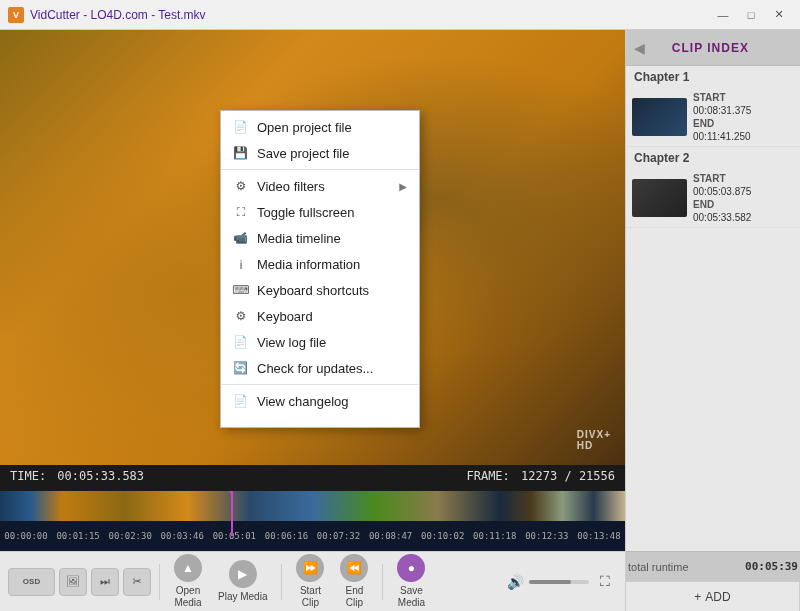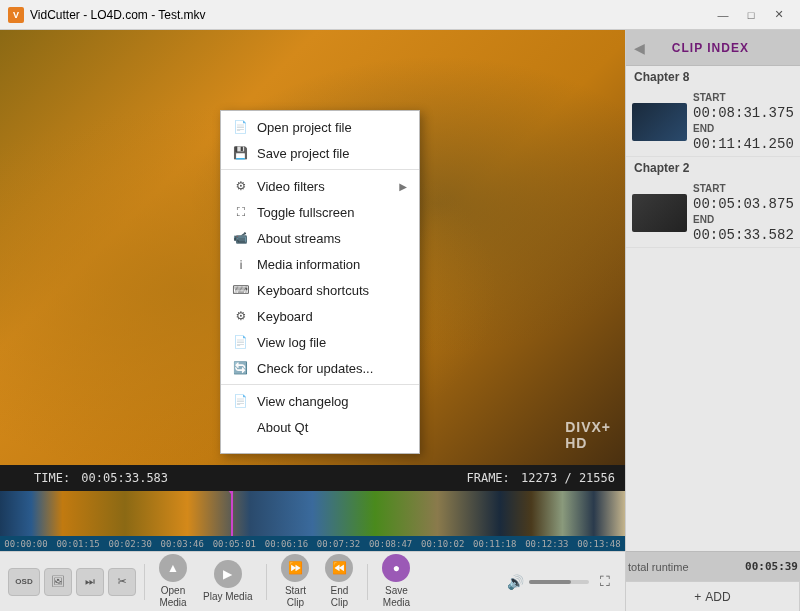--- a/index.html
+++ b/index.html
@@ -35,21 +35,21 @@
       border-radius: 2px;
       display: flex;
       align-items: center;
       justify-content: center;
       font-size: 9px;
       color: white;
       font-weight: bold;
     }
     .titlebar-title {
       font-size: 12px;
-      color: #000000;
+      color: #4c1d95;
     }
     .titlebar-controls {
       display: flex;
       gap: 2px;
     }
     .titlebar-btn {
       width: 26px;
       height: 20px;
       background: transparent;
       border: none;
@@ -89,21 +89,21 @@
       background: 
         radial-gradient(ellipse at 30% 60%, rgba(180,120,20,0.8) 0%, transparent 50%),
         radial-gradient(ellipse at 70% 40%, rgba(100,80,30,0.6) 0%, transparent 40%);
     }
 
     .divx-badge {
       position: absolute;
       bottom: 14px;
       right: 14px;
       color: white;
-      font-size: 14px;
+      font-size: 10px;
       font-weight: bold;
       opacity: 0.7;
       letter-spacing: 1px;
     }
 
     
     .context-menu {
       position: absolute;
       top: 80px;
       left: 220px;
@@ -143,27 +143,26 @@
       height: 1px;
       background: #e0e0e0;
       margin: 3px 0;
     }
 
     
     .video-statusbar {
       height: 26px;
       background: #1a1a1a;
       display: flex;
-      align-items: center;
-      padding: 0 10px;
+      align-items: flex-end;
+      padding: 8px 10px;
       color: #ddd;
       font-size: 12px;
       font-family: monospace;
       justify-content: space-between;
-      margin-left: 24px;
     }
 
     
     .timeline-area {
       height: 60px;
       background: #2a2a2a;
       position: relative;
       overflow: hidden;
     }
     .timeline-track {
@@ -207,22 +206,22 @@
       border-left: 6px solid transparent;
       border-right: 6px solid transparent;
       border-top: 8px solid #cc44cc;
       z-index: 6;
     }
     .timeline-timecodes {
       position: absolute;
       bottom: 0;
       left: 0;
       right: 0;
-      height: 15px;
-      background: #0c4a6e;
+      height: 30px;
+      background: #0f172a;
       display: flex;
       align-items: center;
     }
     .timecode-item {
       flex: 1;
       text-align: center;
       font-size: 9px;
       color: #aaa;
       font-family: monospace;
     }
@@ -397,22 +396,22 @@
       align-items: center;
       gap: 3px;
       font-size: 10px;
     }
     .clip-time-label {
       font-weight: bold;
       color: #555;
     }
     .clip-time-value {
       color: #333;
-      font-family: Liberation Mono, monospace;
-      font-size: 14px;
+      font-family: Liberation Sans, sans-serif;
+      font-size: 10px;
     }
     .runtime-bar {
       height: 30px;
       background: #c8c8c8;
       display: flex;
       align-items: center;
       justify-content: space-between;
       padding: 0 2px;
       margin-top: auto;
       border-top: 1px solid #bbb;
@@ -496,21 +495,21 @@
           <span class="menu-icon">⚙</span>
           <span>Video filters</span>
           <span class="arrow">▶</span>
         </div>
         <div class="menu-item">
           <span class="menu-icon">⛶</span>
           <span>Toggle fullscreen</span>
         </div>
         <div class="menu-item">
           <span class="menu-icon">📹</span>
-          <span>About streams</span>
+          <span>Media timeline</span>
         </div>
         <div class="menu-item">
           <span class="menu-icon">ℹ</span>
           <span>Media information</span>
         </div>
         <div class="menu-item">
           <span class="menu-icon">⌨</span>
           <span>Keyboard shortcuts</span>
         </div>
         <div class="menu-item">
@@ -522,24 +521,20 @@
           <span>View log file</span>
         </div>
         <div class="menu-item">
           <span class="menu-icon">🔄</span>
           <span>Check for updates...</span>
         </div>
         <div class="menu-separator"></div>
         <div class="menu-item">
           <span class="menu-icon">📄</span>
           <span>View changelog</span>
-        </div>
-        <div class="menu-item">
-          <span class="menu-icon"></span>
-          <span>About Qt</span>
         </div>
         <div class="menu-item">
           
           
         </div>
 
       </div>
 
       <div class="divx-badge">DIVX+<br>HD</div>
     </div>
@@ -574,21 +569,21 @@
           <span class="timecode-item">00:10:02</span>
           <span class="timecode-item">00:11:18</span>
           <span class="timecode-item">00:12:33</span>
           <span class="timecode-item">00:13:48</span>
         </div>
       </div>
     </div>
 
     <div class="controls-bar">
 
-      <div class="ctrl-btn-small" style="font-size:8px;font-weight:bold;width:32px;text-align:center;">OSD</div>
+      <div class="ctrl-btn-small" style="font-size:8px;font-weight:bold;width:47px;text-align:center;">OSD</div>
       <div class="ctrl-btn-small">🖼</div>
       <div class="ctrl-btn-small">⏭</div>
       <div class="ctrl-btn-small">✂</div>
 
       <div class="ctrl-separator"></div>
 
       <div class="ctrl-btn">
         <div class="icon-circle" style="background:#aaa;">▲</div>
         <span class="btn-label">Open<br>Media</span>
       </div>
@@ -633,21 +628,21 @@
   <div class="right-panel">
 
     <div class="clip-index-header">
       <div class="clip-index-nav">
         <span class="nav-arrow">◀</span>
       </div>
       <span class="clip-index-title">CLIP INDEX</span>
       <div style="width:16px;"></div>
     </div>
 
-    <div class="chapter-label">Chapter 8</div>
+    <div class="chapter-label">Chapter 1</div>
     <div class="clip-item">
       <div class="clip-thumb clip-thumb-1"></div>
       <div class="clip-info">
         <div class="clip-time-row">
           <span class="clip-time-label">START</span>
         </div>
         <div class="clip-time-row">
           <span class="clip-time-value">00:08:31.375</span>
         </div>
         <div class="clip-time-row">

